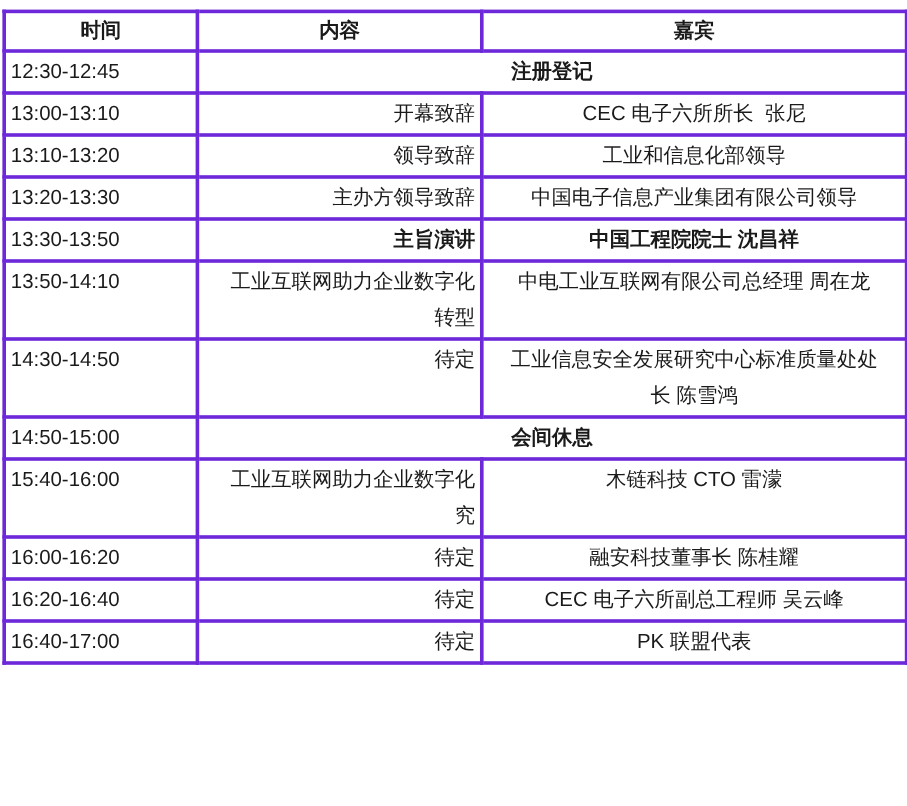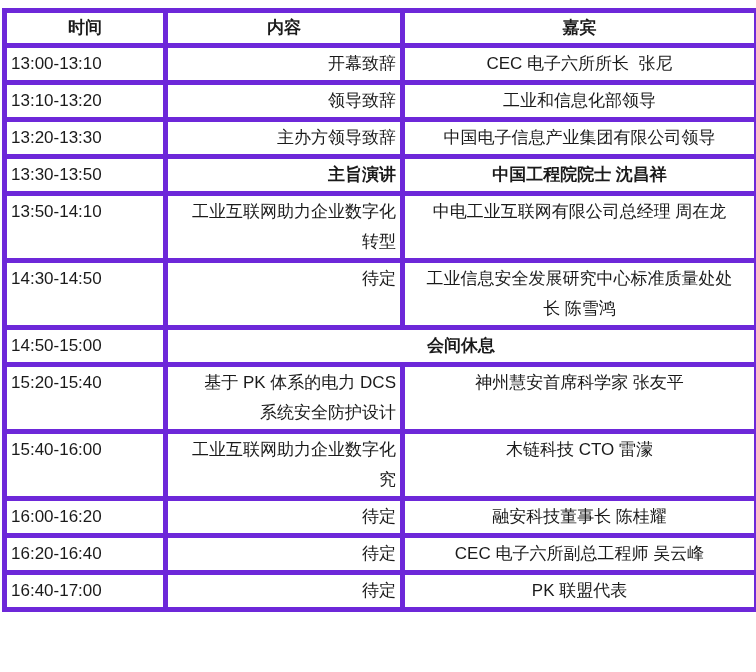--- a/index.html
+++ b/index.html
@@ -21,21 +21,21 @@
     width: 752px;
     margin: 8px 2px 0 2px;
     color: #1a1a1a;
     font-size: 17px;
   }
   table.agenda col.c-time    { width: 161px; }
   table.agenda col.c-content { width: 237px; }
   table.agenda col.c-guest   { width: 354px; }
   table.agenda th,
   table.agenda td {
-    border: 5px solid #6d28d9;
+    border: 3px solid #6d28d9;
     line-height: 30px;
     padding: 1px 4px;
     vertical-align: top;
     white-space: pre-wrap;
     overflow: hidden;
     box-sizing: border-box;
   }
   table.agenda tr.hdr th {
     font-weight: bold;
     text-align: center;
@@ -78,20 +78,24 @@
     </colgroup>
     <thead>
       <tr class="hdr">
         <th>时间</th>
         <th>内容</th>
         <th>嘉宾</th>
       </tr>
     </thead>
     <tbody>
       <tr>
+        <td class="time">12:30-12:45</td>
+        <td class="merged" colspan="2">注册登记</td>
+      </tr>
+      <tr>
         <td class="time">13:00-13:10</td>
         <td class="content">开幕致辞</td>
         <td class="guest">CEC 电子六所所长  张尼</td>
       </tr>
       <tr>
         <td class="time">13:10-13:20</td>
         <td class="content">领导致辞</td>
         <td class="guest">工业和信息化部领导</td>
       </tr>
       <tr>
@@ -114,26 +118,20 @@
         <td class="time">14:30-14:50</td>
         <td class="content">待定</td>
         <td class="guest">工业信息安全发展研究中心标准质量处处
 长 陈雪鸿</td>
       </tr>
       <tr>
         <td class="time">14:50-15:00</td>
         <td class="merged" colspan="2">会间休息</td>
       </tr>
       <tr>
-        <td class="time">15:20-15:40</td>
-        <td class="content">基于 PK 体系的电力 DCS
-系统安全防护设计</td>
-        <td class="guest">神州慧安首席科学家 张友平</td>
-      </tr>
-      <tr>
         <td class="time">15:40-16:00</td>
         <td class="content">工业互联网助力企业数字化
 究</td>
         <td class="guest">木链科技 CTO 雷濛</td>
       </tr>
       <tr>
         <td class="time">16:00-16:20</td>
         <td class="content">待定</td>
         <td class="guest">融安科技董事长 陈桂耀</td>
       </tr>

